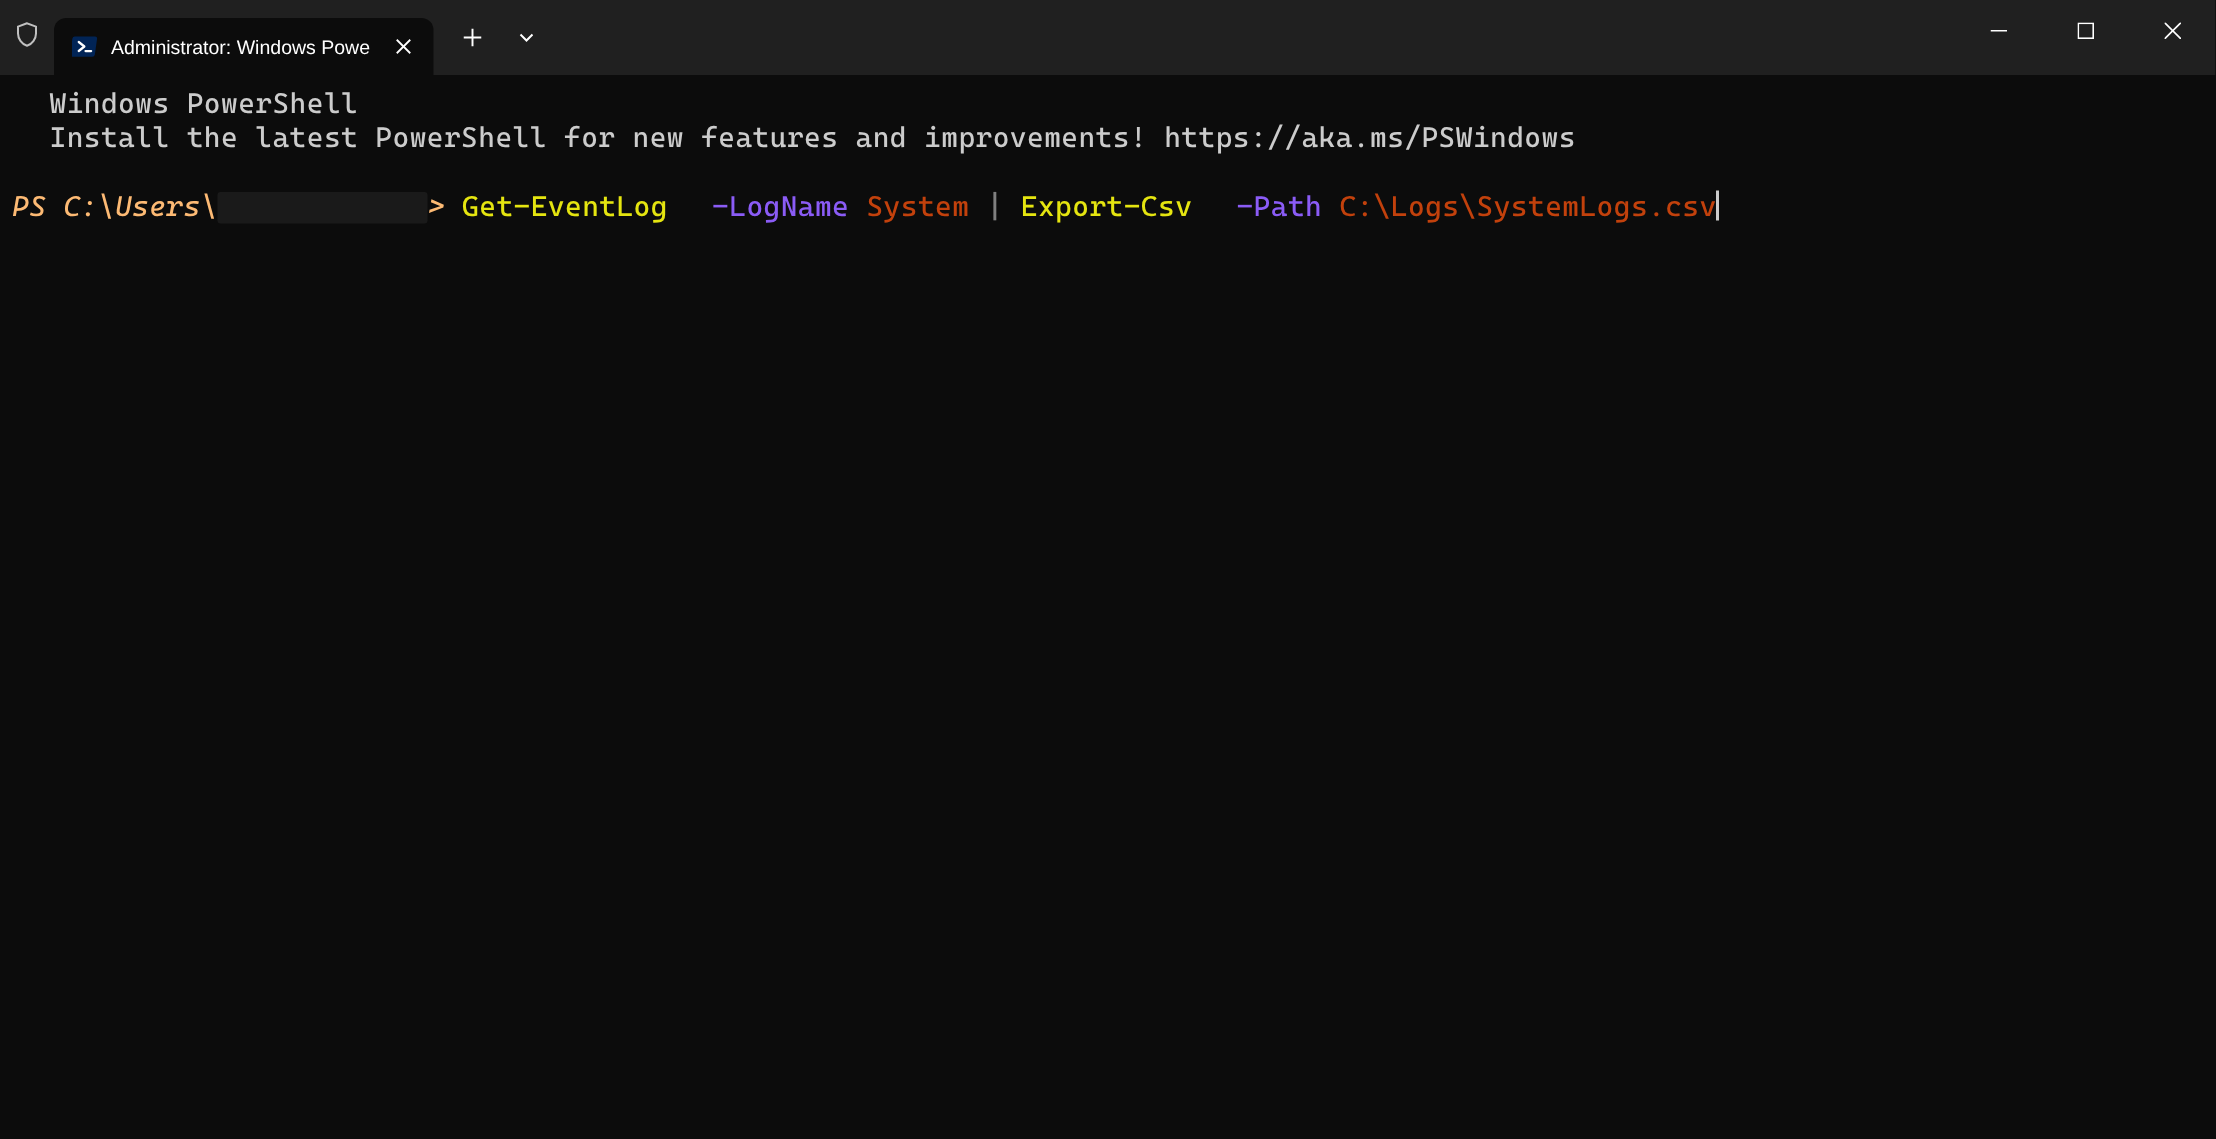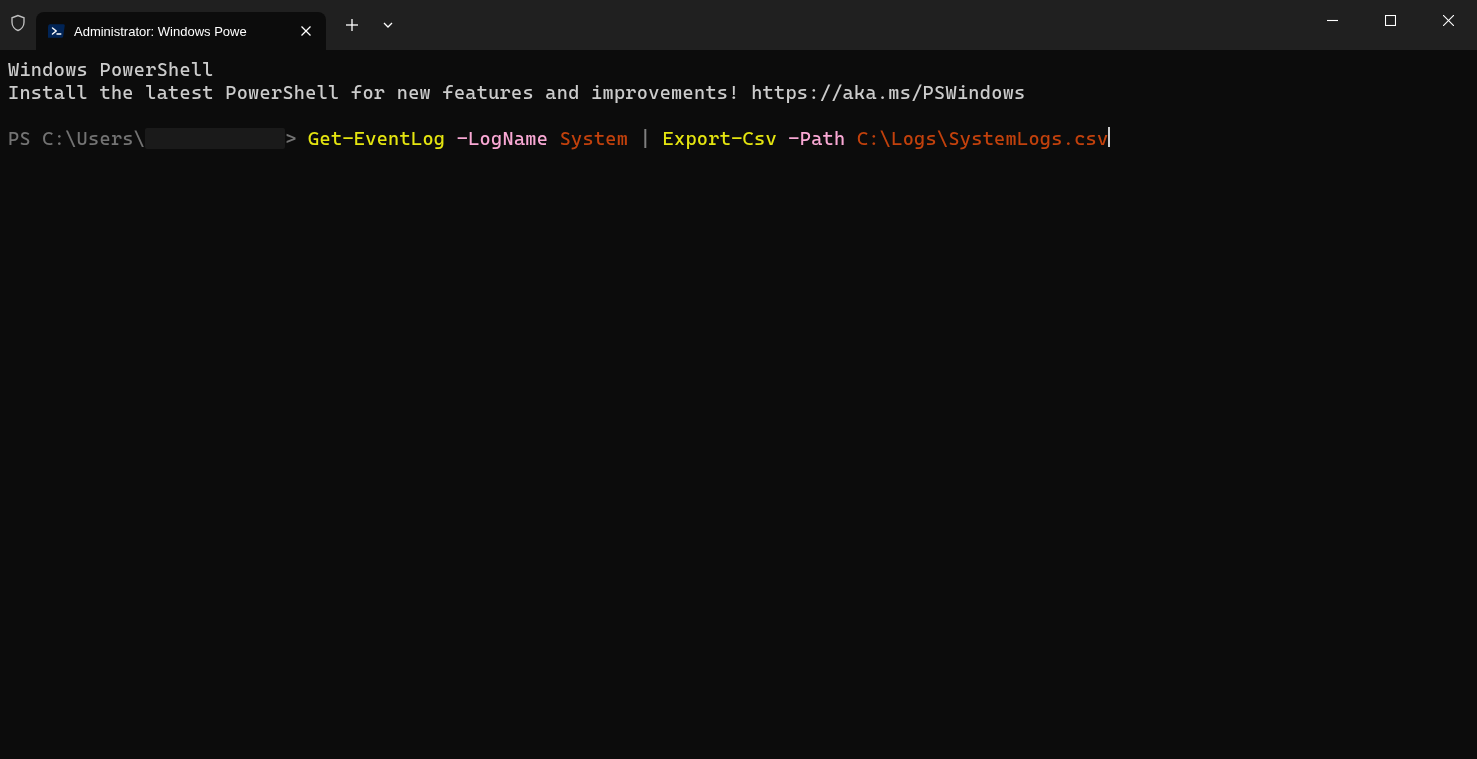--- a/index.html
+++ b/index.html
@@ -33,21 +33,21 @@
       height: 18px;
     }
     .tab {
       height: 38px;
       margin-top: 12px;
       background: #0c0c0c;
       border-radius: 8px 8px 0 0;
       display: flex;
       align-items: center;
       padding: 0 10px 0 12px;
-      width: 290px;
+      width: 253px;
       position: relative;
       gap: 8px;
     }
     .tab-ps-icon {
       width: 18px;
       height: 18px;
       flex-shrink: 0;
       display: flex;
       align-items: center;
       justify-content: center;
@@ -104,40 +104,41 @@
       font-size: 19px;
       line-height: 23px;
       letter-spacing: 0.3px;
     }
     .terminal pre {
       font-family: Consolas, 'Cascadia Mono','Courier New', monospace;
       white-space: pre;
     }
     .line {
       display: block;
+      margin-left: 25px;
     }
     .cmd-line {
       display: flex;
       flex-wrap: nowrap;
       white-space: pre;
       align-items: center;
     }
     .redacted {
       display: inline-block;
       width: 140px;
       height: 21px;
       background: #1a1a1a;
       vertical-align: middle;
       border-radius: 2px;
     }
     .tok-cmd { color: #e5e510; }
-    .tok-param { color: #f9a8d4; }
+    .tok-param { color: #8b5cf6; margin-left: 18px; }
     .tok-arg { color: #c2410c; }
     .tok-pipe { color: #808080; }
-    .tok-plain { color: #737373; }
+    .tok-plain { color: #fdba74; font-style: italic; }
     .cursor {
       display: inline-block;
       width: 1.5px;
       height: 20px;
       background: #cccccc;
       vertical-align: middle;
       margin-left: 0px;
       position: relative;
       top: -2px;
     }

